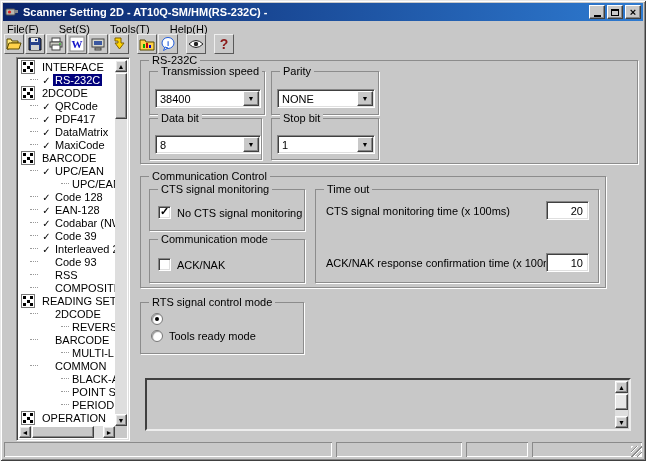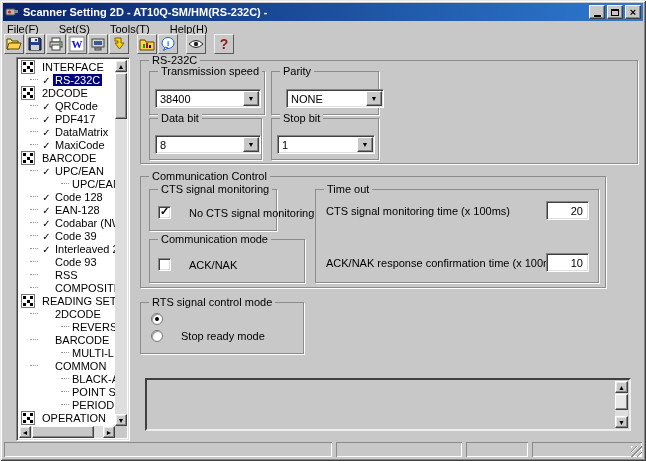--- a/index.html
+++ b/index.html
@@ -55,21 +55,21 @@
   
   .main{position:absolute;left:134px;top:56px;width:508px;height:389px;}
   .group{position:absolute;border:1px solid #8c8c8c;box-shadow:1px 1px 0 #fff;}
   .glabel{position:absolute;top:-6px;left:8px;line-height:11px;background:#c8c8c8;padding:0 3px;white-space:nowrap;}
   .combo{position:absolute;height:19px;background:#fff;
     border:1px solid;border-color:#868686 #fff #fff #868686;box-shadow:inset 1px 1px 0 #404040,inset -1px -1px 0 #dfdfdf;padding-left:40px;}
   .combo .val{position:absolute;left:4px;top:0;bottom:0;right:18px;display:flex;align-items:center;overflow:hidden;}
   .combo .drop{position:absolute;right:1px;top:1px;bottom:1px;width:16px;background:#c8c8c8;font-size:7px;
     border:1px solid;border-color:#fff #404040 #404040 #fff;box-shadow:inset -1px -1px 0 #868686;
     display:flex;align-items:center;justify-content:center;}
-  .chkrow{position:absolute;display:flex;align-items:center;gap:18px;white-space:nowrap;}
+  .chkrow{position:absolute;display:flex;align-items:center;gap:6px;white-space:nowrap;}
   .cbx{width:13px;height:13px;background:#fff;flex:none;font-size:11px;font-weight:bold;
     border:1px solid;border-color:#868686 #fff #fff #868686;box-shadow:inset 1px 1px 0 #404040,inset -1px -1px 0 #dfdfdf;
     display:inline-flex;align-items:center;justify-content:center;}
   .cbx.on::after{content:"✓";margin-top:-2px;}
   .rad{width:12px;height:12px;border-radius:50%;background:#fff;flex:none;border:1px solid #777;
     box-shadow:inset 1px 1px 1px #999;display:inline-flex;align-items:center;justify-content:center;}
   .rad.on::after{content:"";width:4px;height:4px;border-radius:50%;background:#000;}
   .tolabel{position:absolute;white-space:nowrap;}
   .numfield{position:absolute;width:43px;height:19px;background:#fff;text-align:right;padding:0 5px;
     font-family:"Liberation Sans",sans-serif;font-size:11px;
@@ -338,21 +338,21 @@
       <div class="group" style="left:8px;top:10px;width:116px;height:44px;">
         <span class="glabel">Transmission speed</span>
         <div class="combo" style="left:5px;top:17px;width:106px;">
           <span class="val">38400</span>
           <span class="drop">▼</span>
         </div>
       </div>
 
       <div class="group" style="left:130px;top:10px;width:108px;height:44px;">
         <span class="glabel">Parity</span>
-        <div class="combo" style="left:5px;top:17px;width:98px;margin-left:9px;">
+        <div class="combo" style="left:5px;top:17px;width:98px;">
           <span class="val">NONE</span>
           <span class="drop">▼</span>
         </div>
       </div>
 
       <div class="group" style="left:8px;top:57px;width:113px;height:42px;text-align:center;">
         <span class="glabel">Data bit</span>
         <div class="combo" style="left:5px;top:16px;width:106px;">
           <span class="val">8</span>
           <span class="drop">▼</span>
@@ -364,21 +364,21 @@
         <div class="combo" style="left:5px;top:16px;width:98px;">
           <span class="val">1</span>
           <span class="drop">▼</span>
         </div>
       </div>
     </div>
 
     <div class="group" style="left:6px;top:120px;width:466px;height:112px;">
       <span class="glabel">Communication Control</span>
 
-      <div class="group" style="left:8px;top:12px;width:128px;height:42px;padding-left:36px;">
+      <div class="group" style="left:8px;top:12px;width:156px;height:42px;padding-left:36px;">
         <span class="glabel">CTS signal monitoring</span>
         <span class="chkrow" style="left:8px;top:16px;">
           <span class="cbx on"></span>
           <span>No CTS signal monitoring</span>
         </span>
       </div>
 
       <div class="group" style="left:8px;top:62px;width:156px;height:44px;">
         <span class="glabel">Communication mode</span>
         <span class="chkrow" style="left:8px;top:18px;">
@@ -396,21 +396,21 @@
       </div>
     </div>
 
     <div class="group" style="left:6px;top:246px;width:164px;height:52px;">
       <span class="glabel">RTS signal control mode</span>
       <span class="chkrow" style="left:10px;top:10px;">
         <span class="rad on"></span>
       </span>
       <span class="chkrow" style="left:10px;top:27px;">
         <span class="rad"></span>
-        <span>Stop ready mode</span>
+        <span>Tools ready mode</span>
       </span>
     </div>
 
     <div class="logbox">
       <span></span>
       <div class="logscroll">
         <span class="sbtn" style="top:0;left:0;width:13px;">▲</span>
         <span class="thumb" style="top:13px;left:0;width:13px;height:16px;background:#e8e8e8;"></span>
         <span class="sbtn" style="bottom:0;left:0;width:13px;">▼</span>
       </div>

